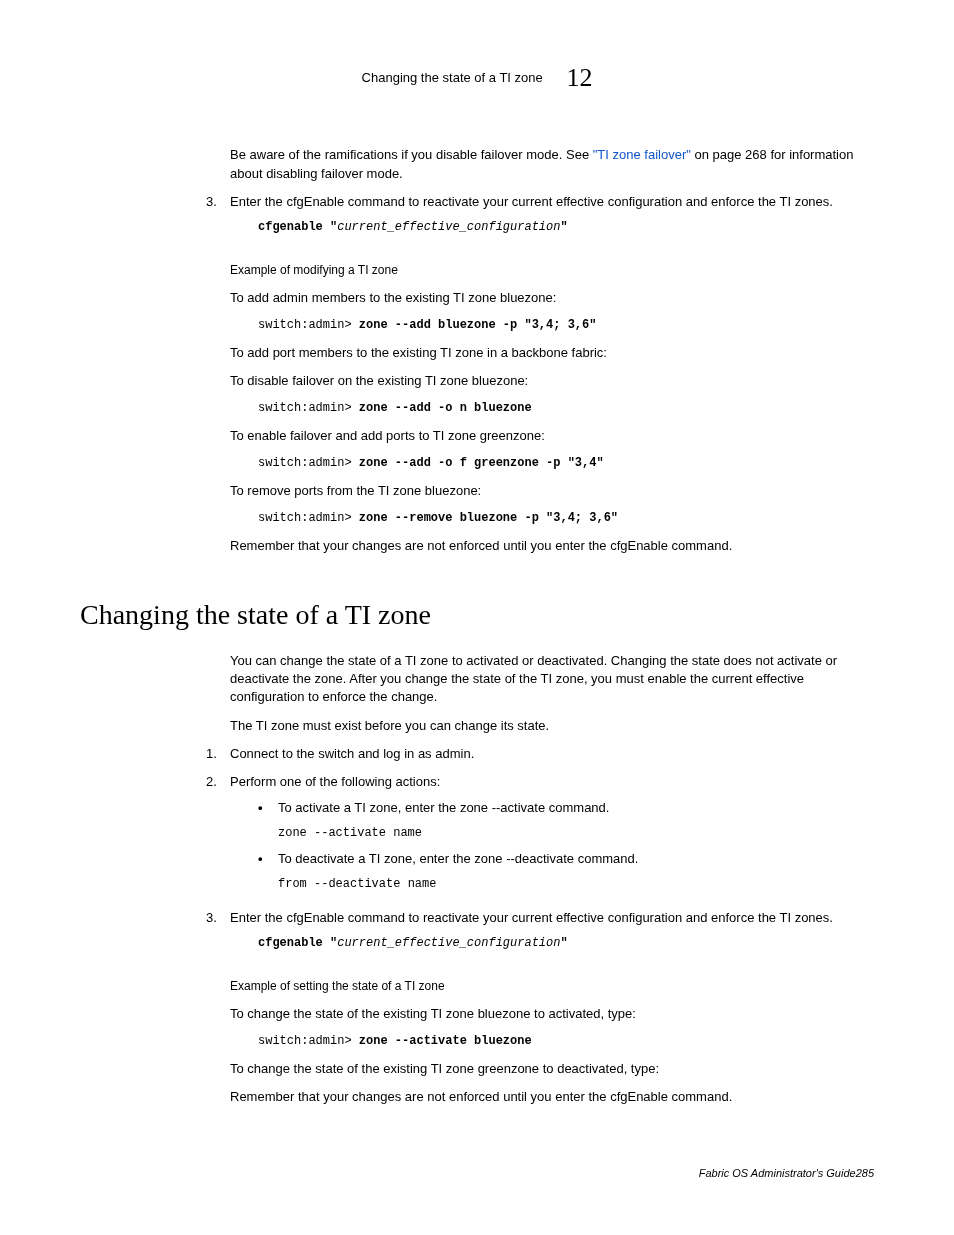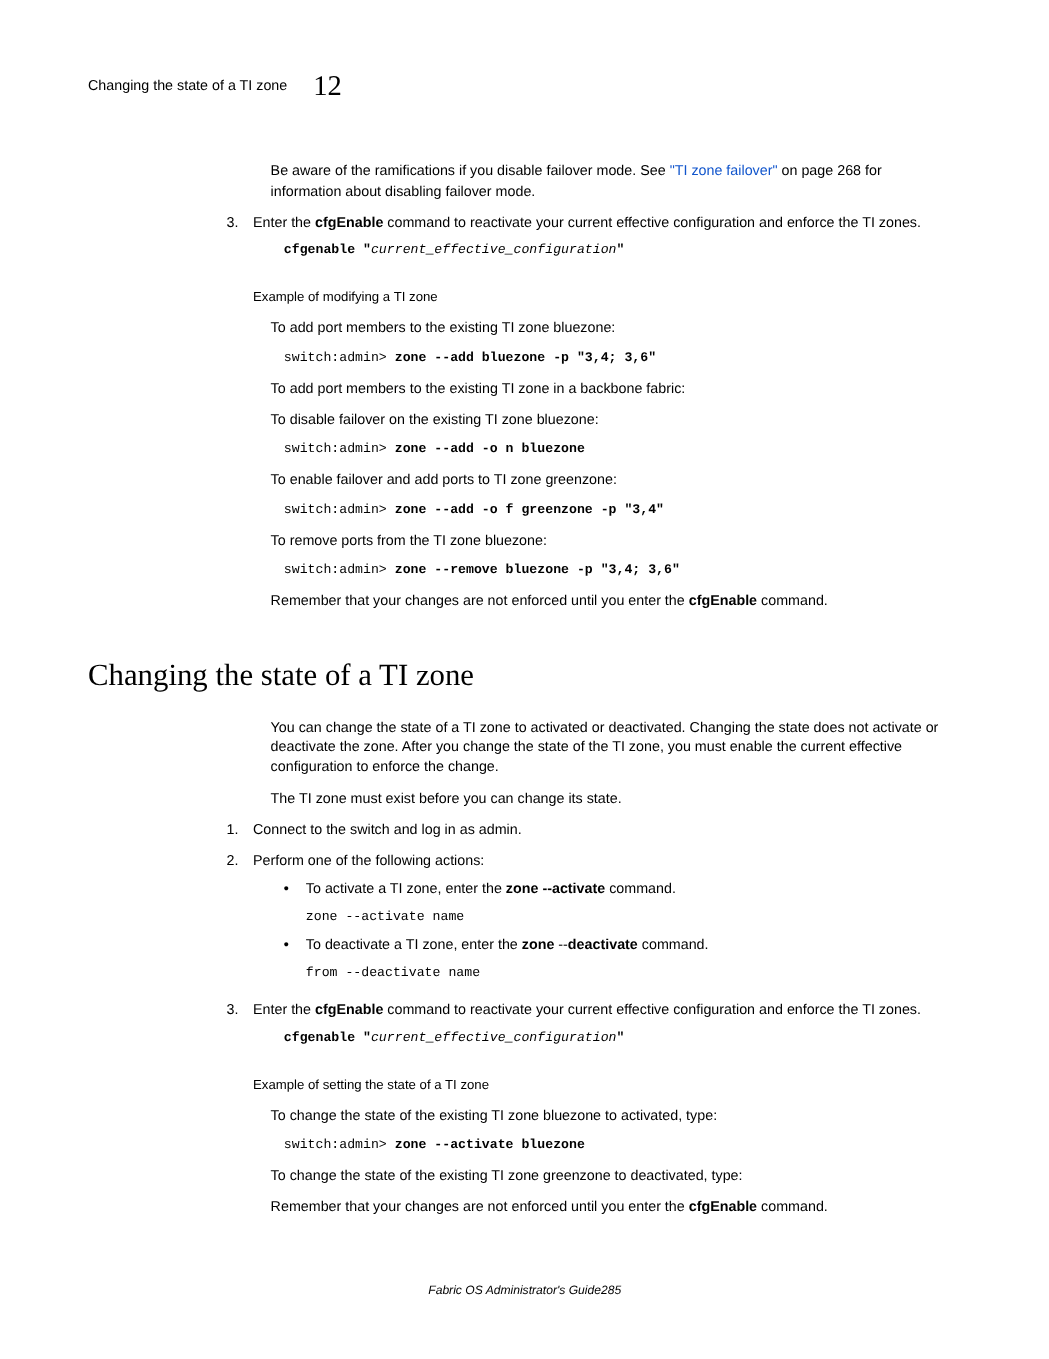--- a/index.html
+++ b/index.html
@@ -6,57 +6,57 @@
     font-family: Arial, Helvetica, sans-serif;
     font-size: 13px;
     color: #000;
     margin: 0;
     padding: 60px 80px 40px 80px;
     width: 954px;
     box-sizing: border-box;
     line-height: 1.4;
   }
   .header {
-    text-align: left;
+    text-align: center;
     margin-bottom: 50px;
   }
   .header-title {
     display: inline;
     font-size: 13px;
     margin-right: 20px;
   }
   .header-chapter {
     display: inline;
     font-size: 26px;
     font-family: Georgia, 'Times New Roman', serif;
     vertical-align: middle;
   }
   .content {
     margin-left: 150px;
   }
   .para {
-    margin: 10px 16px;
+    margin: 10px 0;
   }
   .link {
     color: #1155cc;
     text-decoration: none;
   }
   .ol-item {
     display: flex;
     margin: 10px 0 10px -24px;
   }
   .ol-num {
     width: 24px;
     flex-shrink: 0;
   }
   .ol-body {
     flex: 1;
   }
   .bold {
-    font-weight: bold;
+    font-weight: normal;
   }
   .cmd-block {
     font-family: 'Courier New', monospace;
     font-size: 12px;
     margin: 8px 0 8px 28px;
   }
   .cmd-block .b {
     font-weight: bold;
   }
   .cmd-block .i {
@@ -89,21 +89,21 @@
     font-family: 'Courier New', monospace;
     font-size: 12px;
     margin: 6px 0 6px 48px;
   }
   .inline-cmd {
     white-space: nowrap;
   }
   .footer {
     margin-top: 60px;
     display: flex;
-    justify-content: center;
+    justify-content: flex-end;
     font-style: italic;
     font-size: 11px;
   }
 </style>
 </head>
 <body>
 
 <div class="header">
   <span class="header-title">Changing the state of a TI zone</span>
   <span class="header-chapter">12</span>
@@ -120,21 +120,21 @@
     <div class="ol-body">
       <span>Enter the </span><span class="bold">cfgEnable</span><span> command to reactivate your current effective configuration and enforce the TI zones.</span>
       <div class="cmd-block">
         <span class="b">cfgenable "</span><span class="i">current_effective_configuration</span><span class="b">"</span>
       </div>
     </div>
   </div>
 
   <div class="example-title">Example of modifying a TI zone</div>
 
-  <div class="para">To add port members to the existing TI zone bluezone:</div>
+  <div class="para">To add admin members to the existing TI zone bluezone:</div>
   <div class="cmd-block">
     <span>switch:admin&gt; </span><span class="b">zone --add bluezone -p "3,4; 3,6"</span>
   </div>
 
   <div class="para">To add port members to the existing TI zone in a backbone fabric:</div>
 
   <div class="para">To disable failover on the existing TI zone bluezone:</div>
   <div class="cmd-block">
     <span>switch:admin&gt; </span><span class="b">zone --add -o n bluezone</span>
   </div>

